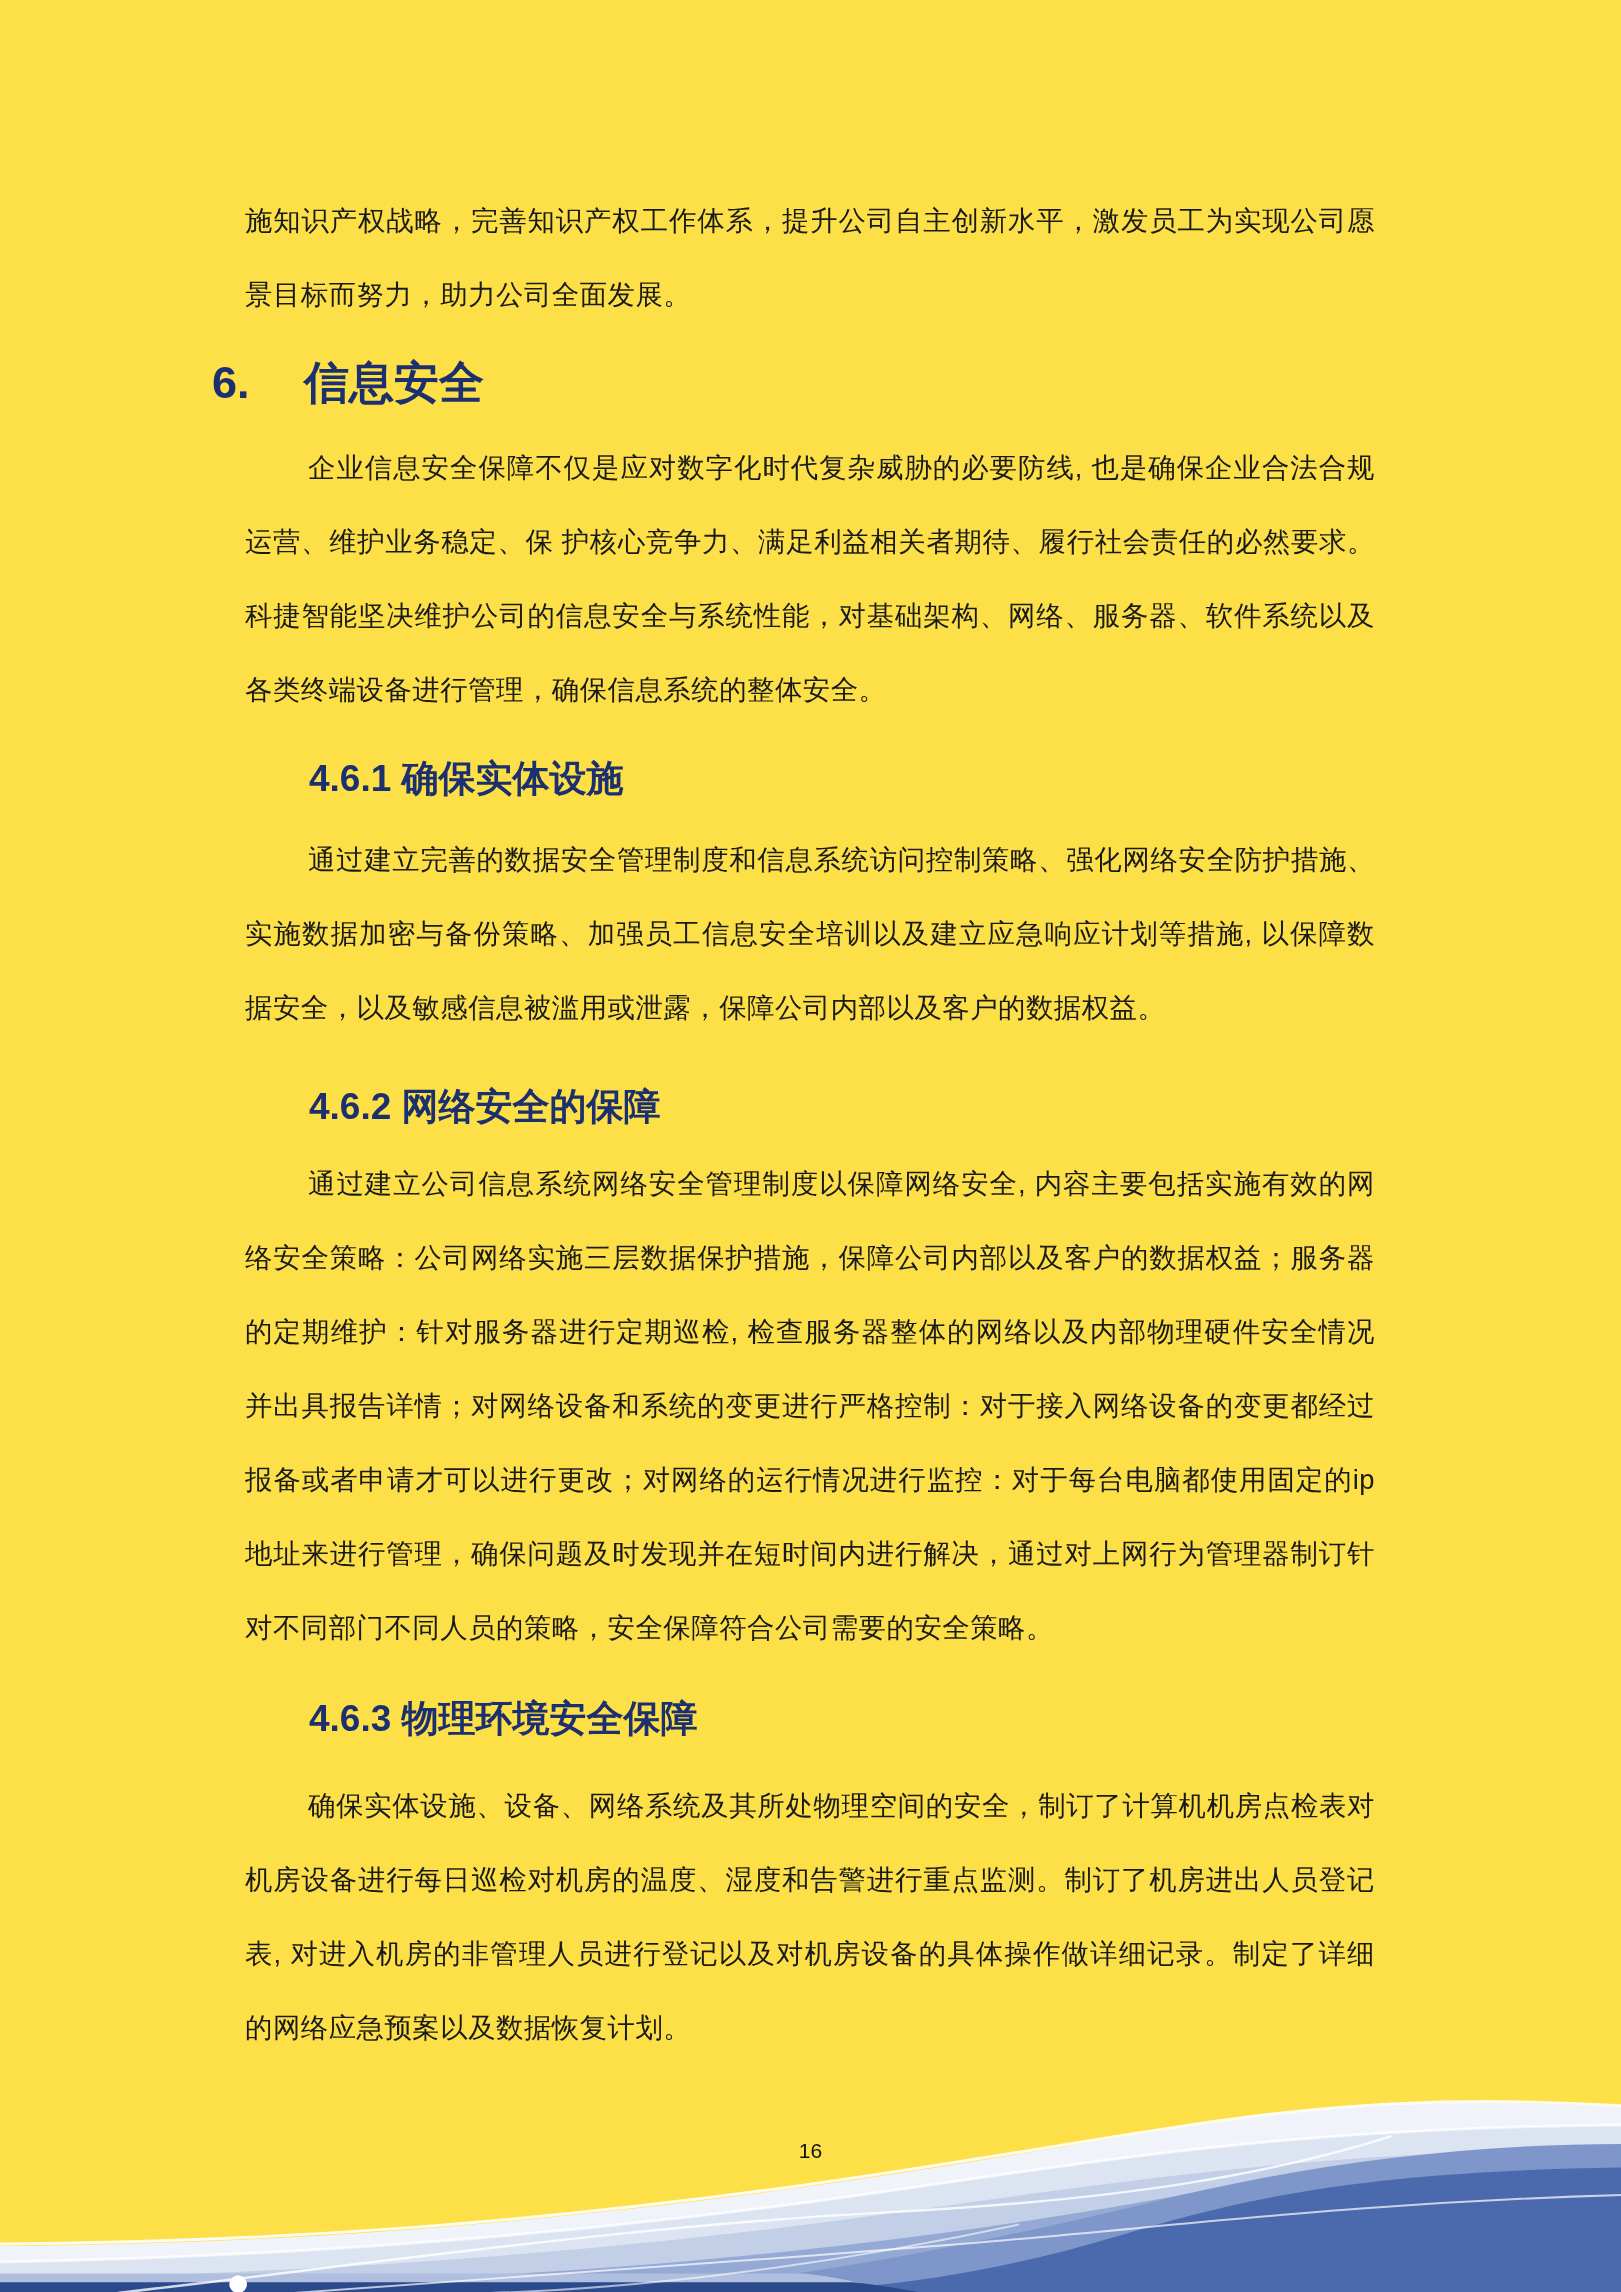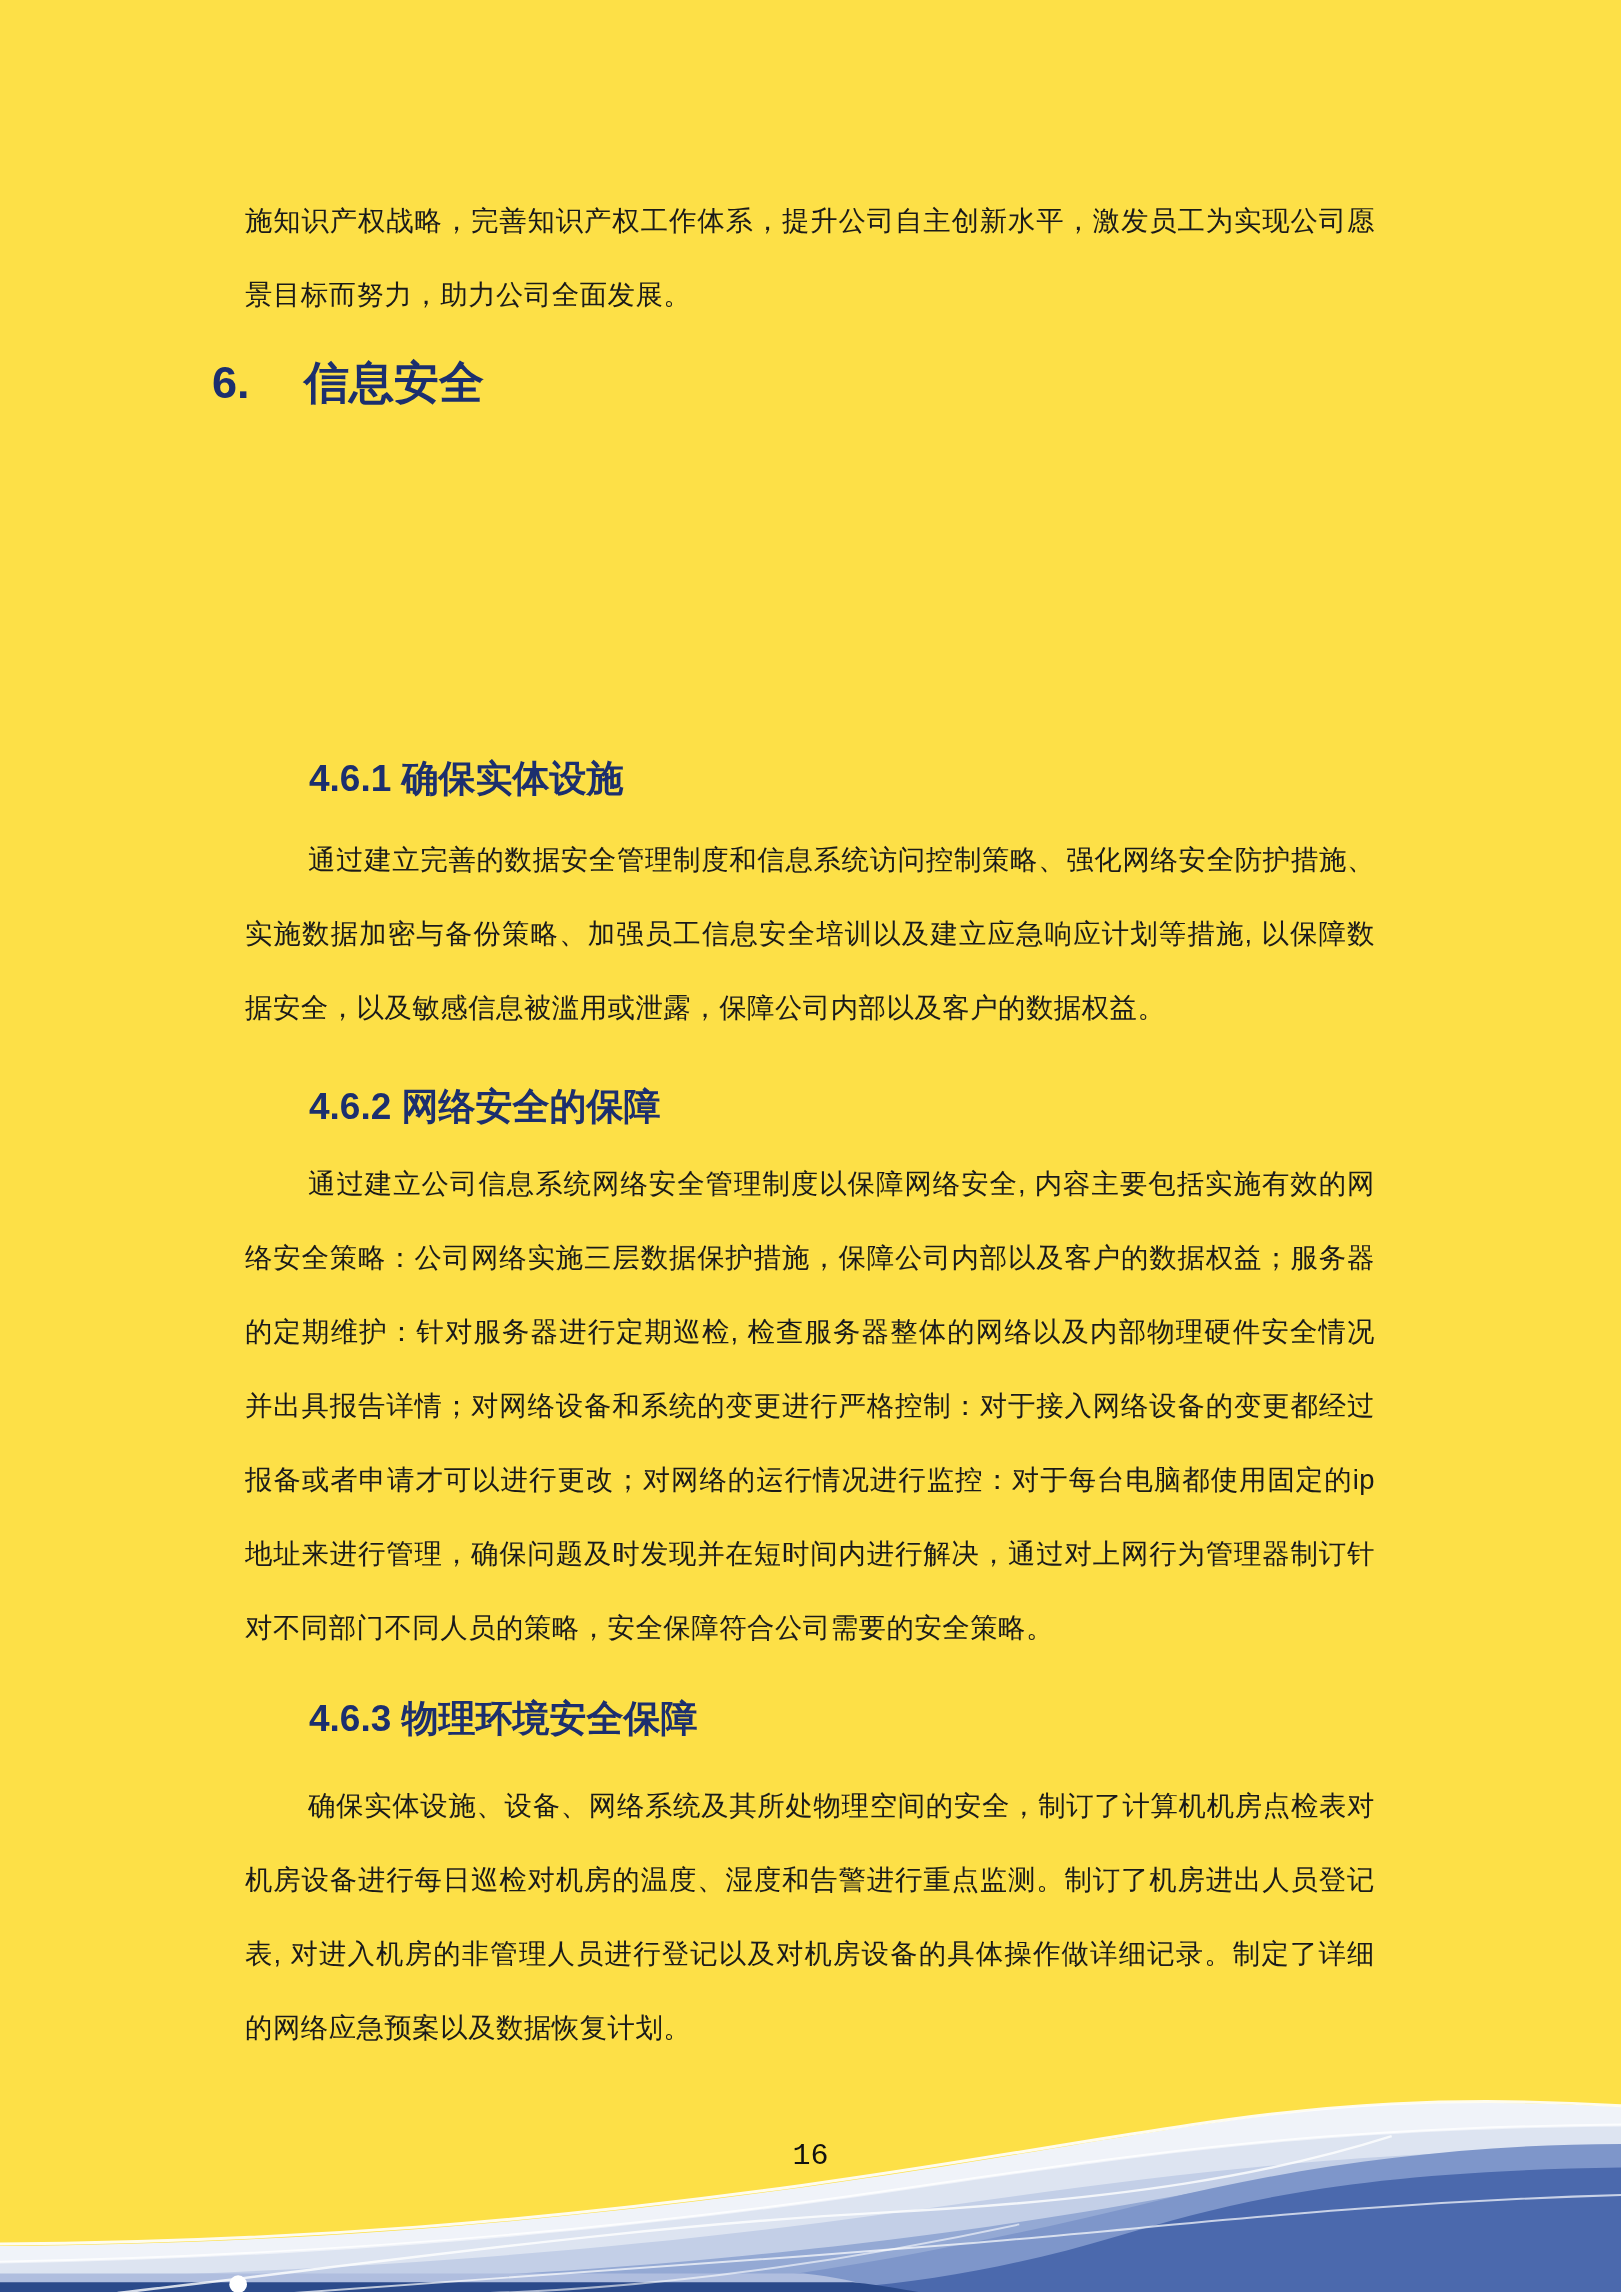--- a/index.html
+++ b/index.html
@@ -39,41 +39,42 @@
     font-weight:bold;
     color:#1c2f6e;
     line-height:55px;
     white-space:nowrap;
   }
   .page-number{
     position:absolute;
     left:0; right:0;
     top:2139px;
     text-align:center;
-    font-family:Liberation Mono, monospace;
-    font-size:30px;
+    font-family:Liberation Sans, sans-serif;
+    font-size:21px;
     color:#111;
   }
   .footer-wave{
     position:absolute;
     left:0; bottom:0;
     width:1621px; height:196px;
   }
 </style>
 </head>
 <body>
 
 <div class="page">
 
   <div class="textblock" style="top:184px;">施知识产权战略，完善知识产权工作体系，提升公司自主创新水平，激发员工为实现公司愿景目标而努力，助力公司全面发展。</div>
 
   <div class="h-main" style="top:353px;">
     <span class="num">6.</span><span>信息安全</span>
   </div>
 
+  <div class="textblock indent" style="top:431px;">企业信息安全保障不仅是应对数字化时代复杂威胁的必要防线, 也是确保企业合法合规运营、维护业务稳定、保 护核心竞争力、满足利益相关者期待、履行社会责任的必然要求。科捷智能坚决维护公司的信息安全与系统性能，对基础架构、网络、服务器、软件系统以及各类终端设备进行管理，确保信息系统的整体安全。</div>
 
   <div class="h-sub" style="top:751px;">4.6.1 确保实体设施</div>
   <div class="textblock indent" style="top:823px;">通过建立完善的数据安全管理制度和信息系统访问控制策略、强化网络安全防护措施、实施数据加密与备份策略、加强员工信息安全培训以及建立应急响应计划等措施, 以保障数据安全，以及敏感信息被滥用或泄露，保障公司内部以及客户的数据权益。</div>
 
   <div class="h-sub" style="top:1079px;">4.6.2 网络安全的保障</div>
   <div class="textblock indent" style="top:1147px;">通过建立公司信息系统网络安全管理制度以保障网络安全, 内容主要包括实施有效的网络安全策略：公司网络实施三层数据保护措施，保障公司内部以及客户的数据权益；服务器的定期维护：针对服务器进行定期巡检, 检查服务器整体的网络以及内部物理硬件安全情况并出具报告详情；对网络设备和系统的变更进行严格控制：对于接入网络设备的变更都经过报备或者申请才可以进行更改；对网络的运行情况进行监控：对于每台电脑都使用固定的ip 地址来进行管理，确保问题及时发现并在短时间内进行解决，通过对上网行为管理器制订针对不同部门不同人员的策略，安全保障符合公司需要的安全策略。</div>
 
   <div class="h-sub" style="top:1691px;">4.6.3 物理环境安全保障</div>
   <div class="textblock indent" style="top:1769px;">确保实体设施、设备、网络系统及其所处物理空间的安全，制订了计算机机房点检表对机房设备进行每日巡检对机房的温度、湿度和告警进行重点监测。制订了机房进出人员登记表, 对进入机房的非管理人员进行登记以及对机房设备的具体操作做详细记录。制定了详细的网络应急预案以及数据恢复计划。</div>
 

